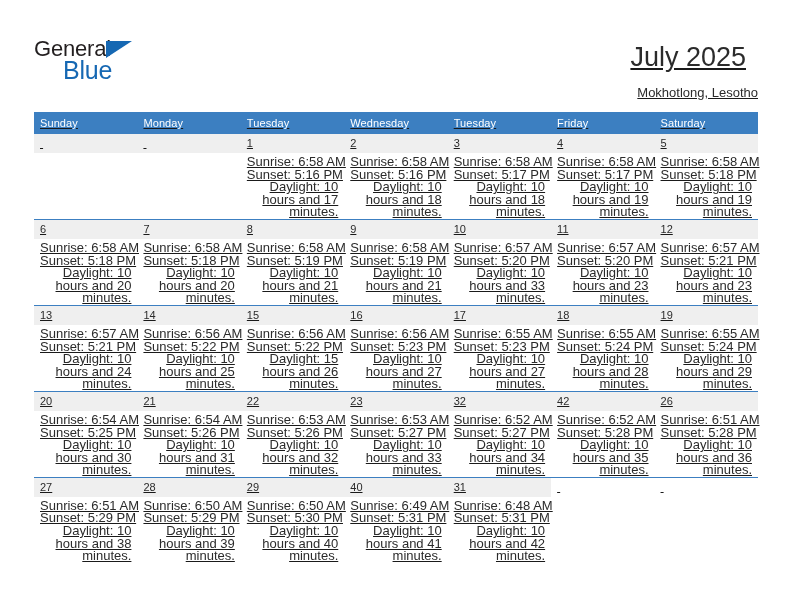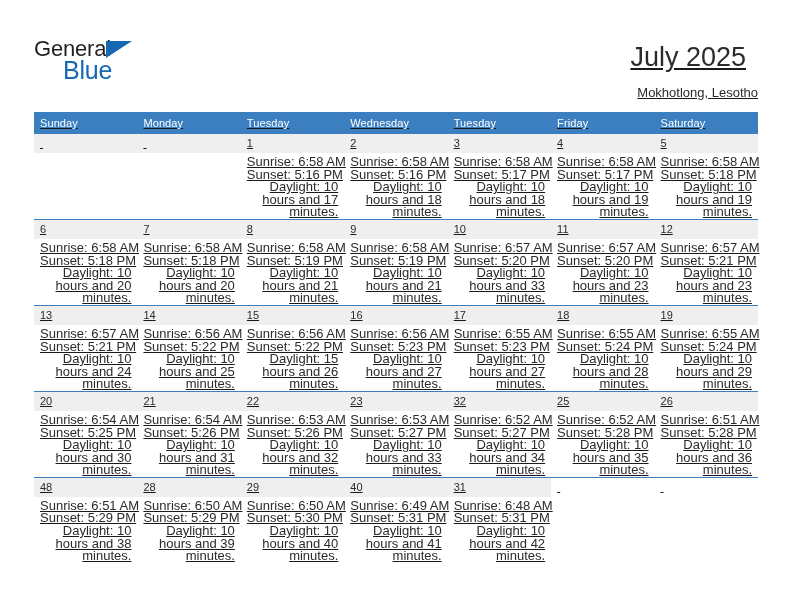--- a/index.html
+++ b/index.html
@@ -370,39 +370,39 @@
           </td>
           <td class="">
             <div class="daynum">32</div>
             <div class="cellbody">
               <div>Sunrise: 6:52 AM</div>
               <div>Sunset: 5:27 PM</div>
               <div class="daylight">Daylight: 10 hours and 34 minutes.</div>
             </div>
           </td>
           <td class="">
-            <div class="daynum">25</div>
+            <div class="daynum">42</div>
             <div class="cellbody">
               <div>Sunrise: 6:52 AM</div>
               <div>Sunset: 5:28 PM</div>
               <div class="daylight">Daylight: 10 hours and 35 minutes.</div>
             </div>
           </td>
           <td class="">
             <div class="daynum">26</div>
             <div class="cellbody">
               <div>Sunrise: 6:51 AM</div>
               <div>Sunset: 5:28 PM</div>
               <div class="daylight">Daylight: 10 hours and 36 minutes.</div>
             </div>
           </td>
         </tr>
         <tr class="week">
           <td class="">
-            <div class="daynum">48</div>
+            <div class="daynum">27</div>
             <div class="cellbody">
               <div>Sunrise: 6:51 AM</div>
               <div>Sunset: 5:29 PM</div>
               <div class="daylight">Daylight: 10 hours and 38 minutes.</div>
             </div>
           </td>
           <td class="">
             <div class="daynum">28</div>
             <div class="cellbody">
               <div>Sunrise: 6:50 AM</div>

